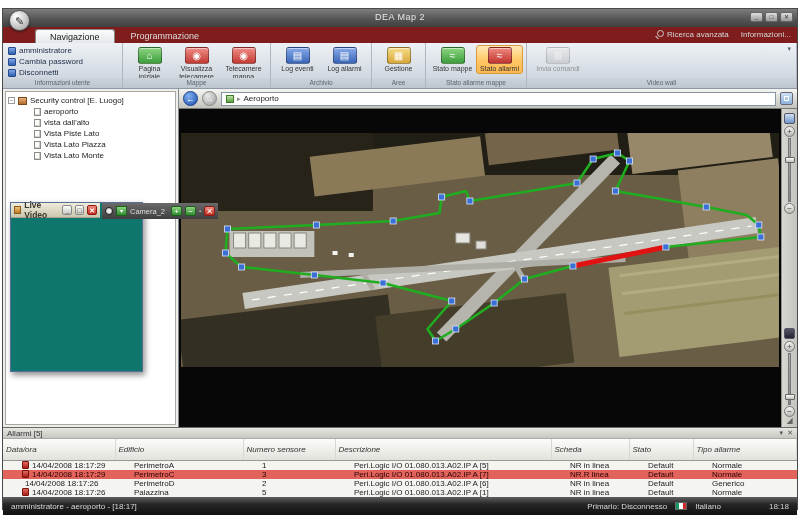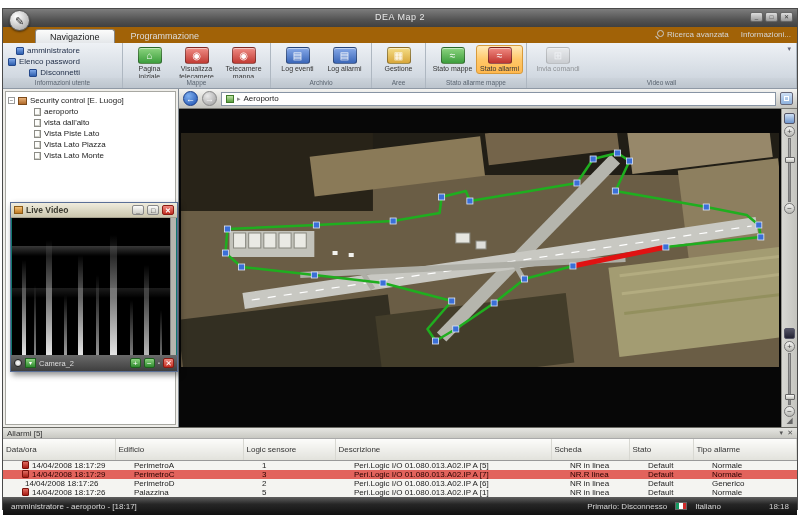--- a/index.html
+++ b/index.html
@@ -17,21 +17,21 @@
     border:1px solid #555; z-index:30; text-align:center; line-height:20px;
     font-size:11px; color:#333; box-shadow:0 1px 2px rgba(0,0,0,.5); }
   .win-title { position:absolute; left:0; right:0; top:3px; text-align:center;
     color:#e8e8e8; font-size:9px; letter-spacing:.5px; }
   .winctrl { position:absolute; right:4px; top:3px; display:flex; gap:2px; }
   .winctrl span { width:13px; height:10px; background:linear-gradient(#ddd,#999);
     border:1px solid #666; border-radius:2px; font-size:6px; line-height:9px;
     text-align:center; color:#333; }
 
   
-  .tabstrip { position:relative; height:16px; background:#a16207; }
+  .tabstrip { position:relative; height:16px; background:#7f1d1d; }
   .tabs { position:absolute; left:32px; bottom:0; display:flex; gap:2px; }
   .tab { font-size:9px; padding:2px 14px 1px; color:#ddd; }
   .tab.active { background:linear-gradient(#fcfcfb,#e4e7ea); color:#222;
     border-radius:3px 3px 0 0; border:1px solid #888; border-bottom:none; }
   .tab-links { position:absolute; right:6px; top:3px; display:flex; gap:12px;
     align-items:center; color:#d5d5d5; font-size:8px; }
   .mag { display:inline-block; width:7px; height:7px; border:1px solid #ccc;
     border-radius:50%; position:relative; margin-right:3px; }
   .mag:after { content:""; position:absolute; left:-3px; top:6px; width:4px;
     height:1px; background:#ccc; transform:rotate(45deg); }
@@ -39,21 +39,21 @@
   
   .ribbon { height:46px; display:flex;
     background:linear-gradient(#eef1f5,#d3dae2 70%,#c6cdd6);
     border-bottom:1px solid #8f99a5; }
   .rgroup { position:relative; border-right:1px solid #aeb7c1;
     padding:2px 3px 11px; display:flex; align-items:flex-start; }
   .glabel { position:absolute; left:0; right:0; bottom:0; height:10px;
     font-size:6.5px; color:#5a6470; text-align:center; line-height:10px;
     background:linear-gradient(#ccd3db,#bcc4cd); white-space:nowrap; overflow:hidden; }
   .usr { display:flex; flex-direction:column; justify-content:space-between;
-    height:33px; padding:1px 2px;align-items:flex-end; }
+    height:33px; padding:1px 2px; }
   .usr-item { display:flex; align-items:center; gap:3px; font-size:8px; color:#1d2b45; }
   .usr-ic { width:8px; height:8px; border-radius:1px;
     background:linear-gradient(#7fa8e8,#2f5fae); border:1px solid #24488a; }
   .bigbtn { width:47px; text-align:center; font-size:7px; line-height:8px;
     color:#333; padding:1px 1px 0; border:1px solid transparent; border-radius:3px; }
   .bigbtn .bicon { width:24px; height:17px; margin:0 auto 1px; border-radius:3px;
     color:#fff; font-size:10px; line-height:16px; text-align:center;
     border:1px solid rgba(0,0,0,.35); box-shadow:inset 0 1px 0 rgba(255,255,255,.5); }
   .ic-green  { background:linear-gradient(#8cd47f,#3d9e3d); }
   .ic-red    { background:linear-gradient(#ef8c85,#c23b34); }
@@ -120,23 +120,23 @@
     background:linear-gradient(#f4f4f2,#b9b9b4); border:1px solid #777;
     font-size:8px; line-height:10px; text-align:center; color:#444; }
   .mc-track { width:3px; background:linear-gradient(#aaa,#888); border:1px solid #777;
     position:relative; margin:1px 0; }
   .mc-track .hdl { position:absolute; left:-4px; width:10px; height:6px;
     background:linear-gradient(#fafaf8,#c2c2bc); border:1px solid #666; border-radius:1px; }
   .mc-sp { flex:1; }
   .mc-rs { font-size:8px; color:#666; line-height:8px; }
 
   
-  .livevideo { position:absolute; left:10px; top:202px; width:168px; height:170px;
+  .livevideo { position:absolute; left:10px; top:202px; width:133px; height:170px;
     background:#0f766e; border:1px solid #5a6f96; box-shadow:2px 3px 6px rgba(0,0,0,.45);
-    z-index:40; display:flex; flex-direction:column; }
+    z-index:40; display:flex; flex-direction:row; }
   .lv-title { height:15px; display:flex; align-items:center; gap:3px; padding:0 3px;
     background:linear-gradient(#efecdd,#cbc6ae); border-bottom:1px solid #a8a391;
     font-size:8.5px; font-weight:bold; color:#3a3a30; }
   .lv-ic { width:9px; height:8px; background:linear-gradient(#f2c27a,#c07a22);
     border:1px solid #8a5a18; }
   .lv-title .grow { flex:1; }
   .lv-b { width:12px; height:10px; border-radius:2px; font-size:7px; line-height:9px;
     text-align:center; border:1px solid #888; color:#333;
     background:linear-gradient(#fdfdfb,#c9c9c2); }
   .lv-b.close { background:linear-gradient(#f08a80,#c22d20); color:#fff; border-color:#8a1a12; }
@@ -163,21 +163,21 @@
 
   
   .alarms { height:70px; background:#f4f4f1; border-top:1px solid #6a6a64;
     display:flex; flex-direction:column; }
   .al-header { height:12px; background:linear-gradient(#e6e6e2,#c8c8c2);
     border-bottom:1px solid #aaa; display:flex; align-items:center; gap:4px;
     padding:0 4px; font-size:8px; color:#333; }
   .al-header .grow { flex:1; }
   .al-hic { font-size:7px; color:#555; }
   table { width:100%; border-collapse:collapse; table-layout:fixed; }
-  th { font-size:8px; font-weight:normal; text-align:left;
+  th { font-size:8px; font-style:italic; font-weight:normal; text-align:left;
     color:#333; padding:6px 3px; height:11px; border-bottom:1px solid #999;
     border-right:1px solid #d8d8d2; background:linear-gradient(#fcfcfa,#e2e2dc); }
   td { font-size:8px; color:#222; padding:0 19px; height:9px; white-space:nowrap;
     overflow:hidden; }
   tr[data-state="selected"] td { background:#e2635c; color:#2a0200; }
   .rowic { display:inline-block; width:7px; height:8px; margin-right:3px;
     vertical-align:-1px; border-radius:1px; }
   td [data-icon="bell"] { background:linear-gradient(#e06a60,#a81d14); border:1px solid #7a120c; }
   td [data-icon="warning"] { background:none; border:none; width:auto; height:auto;
     color:#d89a00; font-size:8px; }
@@ -220,21 +220,21 @@
 
     <div class="ribbon">
       <div class="rgroup" style="width:120px">
         <div class="usr">
           <div class="usr-item">
               <span class="usr-ic"></span>
               <span>amministratore</span>
             </div>
           <div class="usr-item">
               <span class="usr-ic"></span>
-              <span>Elenco password</span>
+              <span>Cambia password</span>
             </div>
           <div class="usr-item">
               <span class="usr-ic"></span>
               <span>Disconnetti</span>
             </div>
         </div>
         <div class="glabel">Informazioni utente</div>
       </div>
 
       <div class="rgroup">
@@ -444,21 +444,21 @@
             <col style="width:92px">
           <col style="width:216px">
             <col style="width:78px">
             <col style="width:64px">
             <col>
         </colgroup>
         <thead>
           <tr>
             <th>Data/ora</th>
             <th>Edificio</th>
-            <th>Logic sensore</th>
+            <th>Numero sensore</th>
             <th>Descrizione</th>
             <th>Scheda</th>
             <th>Stato</th>
             <th>Tipo allarme</th>
           </tr>
         </thead>
         <tbody>
           <tr data-state="normal">
             <td><span class="rowic" data-icon="bell"></span><span>14/04/2008 18:17:29</span></td>
             <td>PerimetroA</td>

